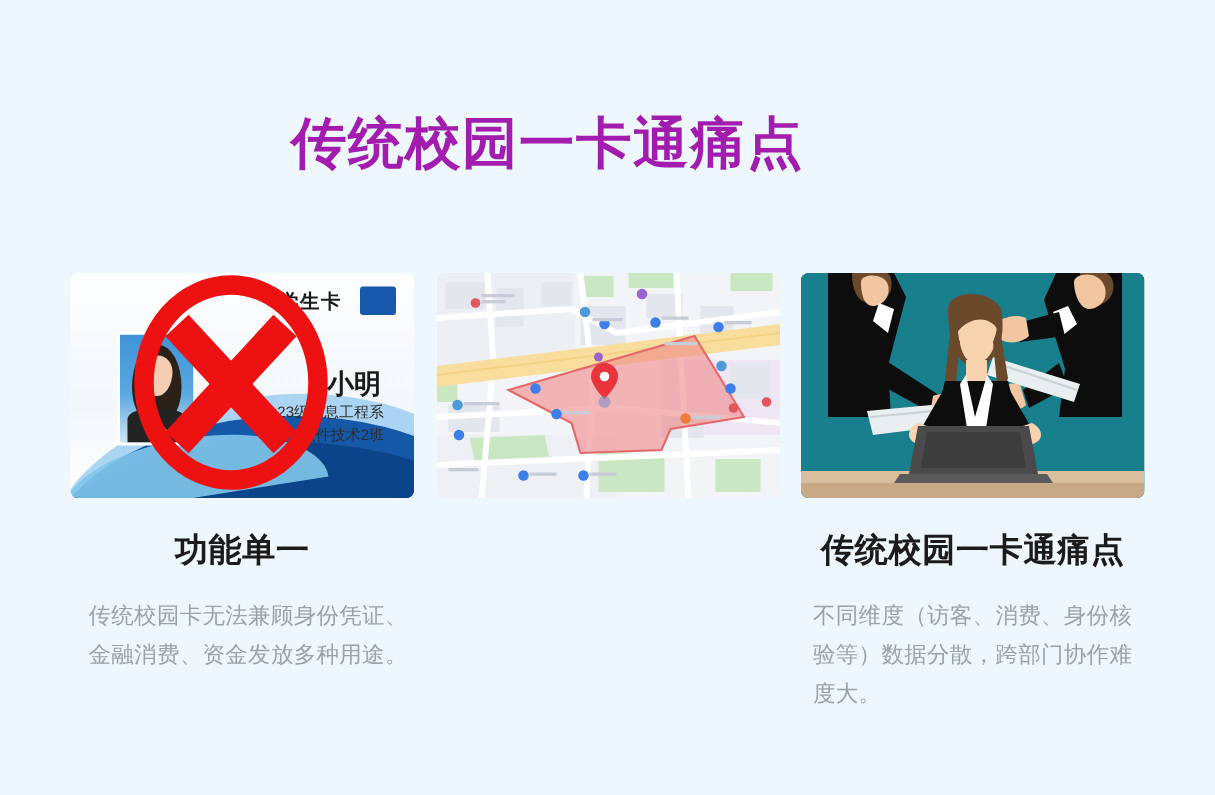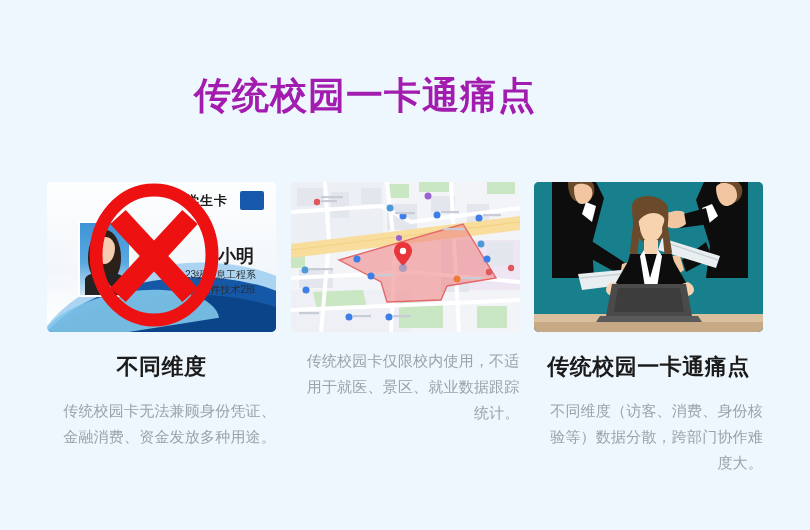--- a/index.html
+++ b/index.html
@@ -62,21 +62,21 @@
     font-weight: bold;
     color: #1b1b1b;
     letter-spacing: 0.5px;
     white-space: nowrap;
   }
   .card-body {
     margin-top: 16px;
     font-size: 15px;
     line-height: 26px;
     color: #9ba2a9;
-    text-align: right;
+    text-align: left;
     letter-spacing: 0.2px;
   }
   .card:nth-child(1) .card-body { padding-left: 12px; }
   .card:nth-child(2) .card-body { padding-left: 6px; }
   .card:nth-child(3) .card-body { padding-left: 8px; }
 
   
   .studentcard {
     position: absolute;
     inset: 0;
@@ -243,21 +243,21 @@
         <svg class="prohibit" viewBox="0 0 132 144">
           <ellipse cx="66" cy="72" rx="58" ry="65" fill="none" stroke="#ee1111" stroke-width="13"></ellipse>
           <g stroke="#ee1111" stroke-width="21" stroke-linecap="butt">
             <line x1="30" y1="34" x2="102" y2="112"></line>
             <line x1="102" y1="34" x2="30" y2="112"></line>
           </g>
         </svg>
 
       </div>
 
-      <div class="card-heading">不同维度</div>
+      <div class="card-heading">功能单一</div>
       <div class="card-body">传统校园卡无法兼顾身份凭证、金融消费、资金发放多种用途。</div>
     </div>
 
     <div class="card">
       <div class="card-figure">
 
         <svg class="map" viewBox="0 0 229 150">
           <rect x="0" y="0" width="229" height="150" fill="#f3f4f7"></rect>
 
           <rect x="0" y="0" width="92" height="66" fill="#eceff4"></rect>
@@ -338,21 +338,20 @@
 
           <g>
             <path d="M112 60 C117 60 121 64 121 69 C121 75 112 84 112 84 C112 84 103 75 103 69 C103 64 107 60 112 60 Z" fill="#e8343a"></path>
             <circle cx="112" cy="69" r="3.2" fill="#ffffff"></circle>
           </g>
           <circle cx="112" cy="86" r="4" fill="#6e86c8" opacity="0.5"></circle>
         </svg>
 
       </div>
 
-      <div class="card-body">传统校园卡仅限校内使用，不适用于就医、景区、就业数据跟踪统计。</div>
     </div>
 
     <div class="card">
       <div class="card-figure">
 
         <svg class="meeting" viewBox="0 0 229 150">
           <rect x="0" y="0" width="229" height="150" fill="#17808c"></rect>
 
           <g>
             <path d="M18 0 L62 0 L70 16 L58 62 L60 96 L18 96 Z" fill="#0d0d0d"></path>

